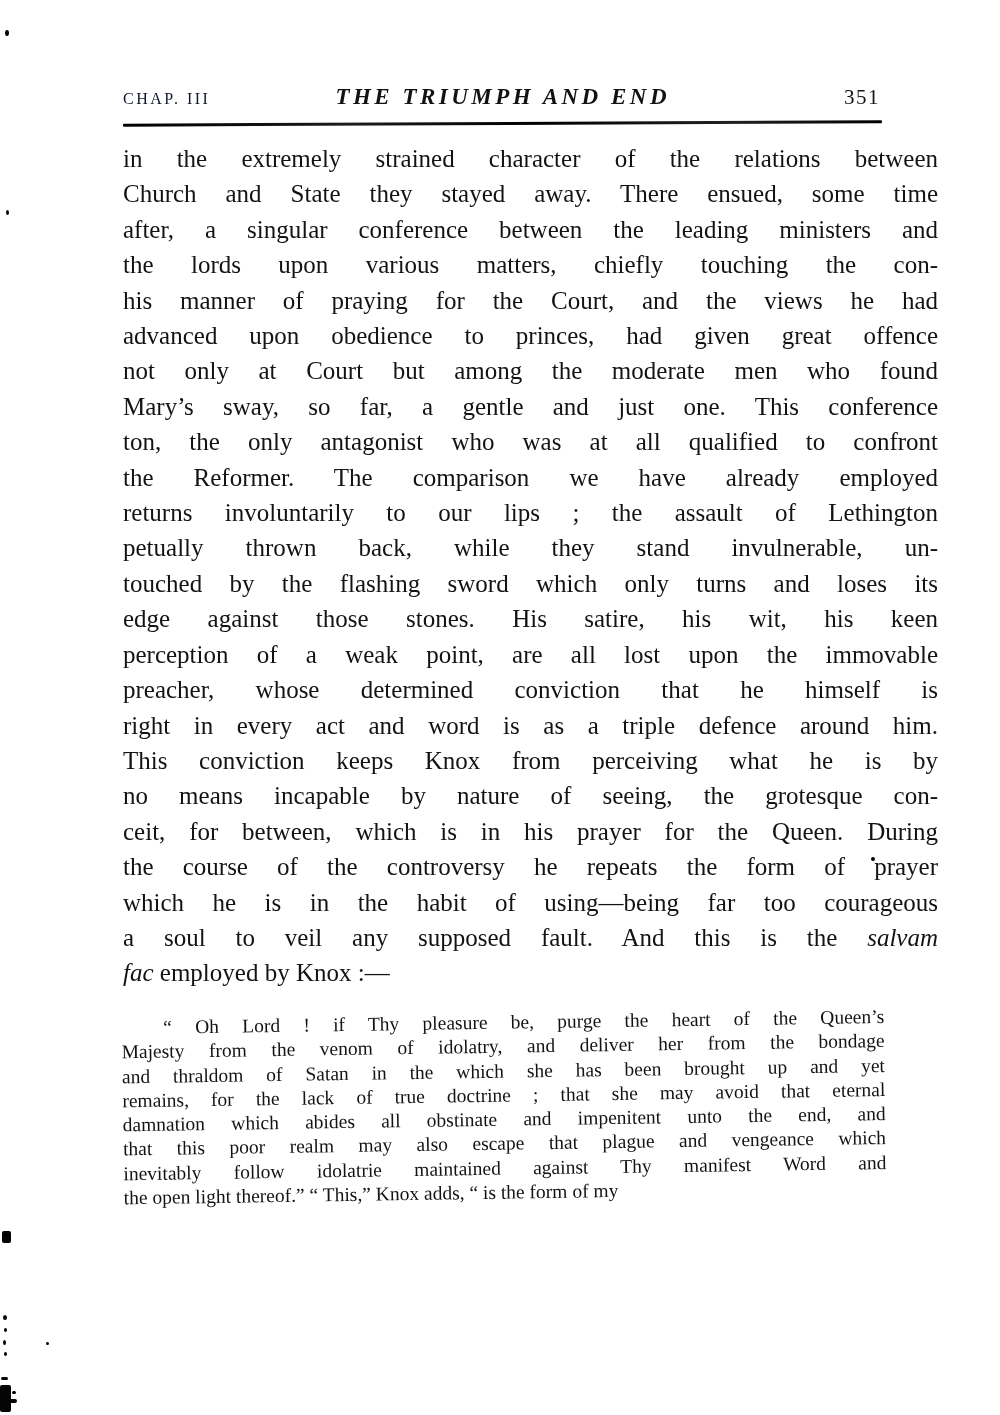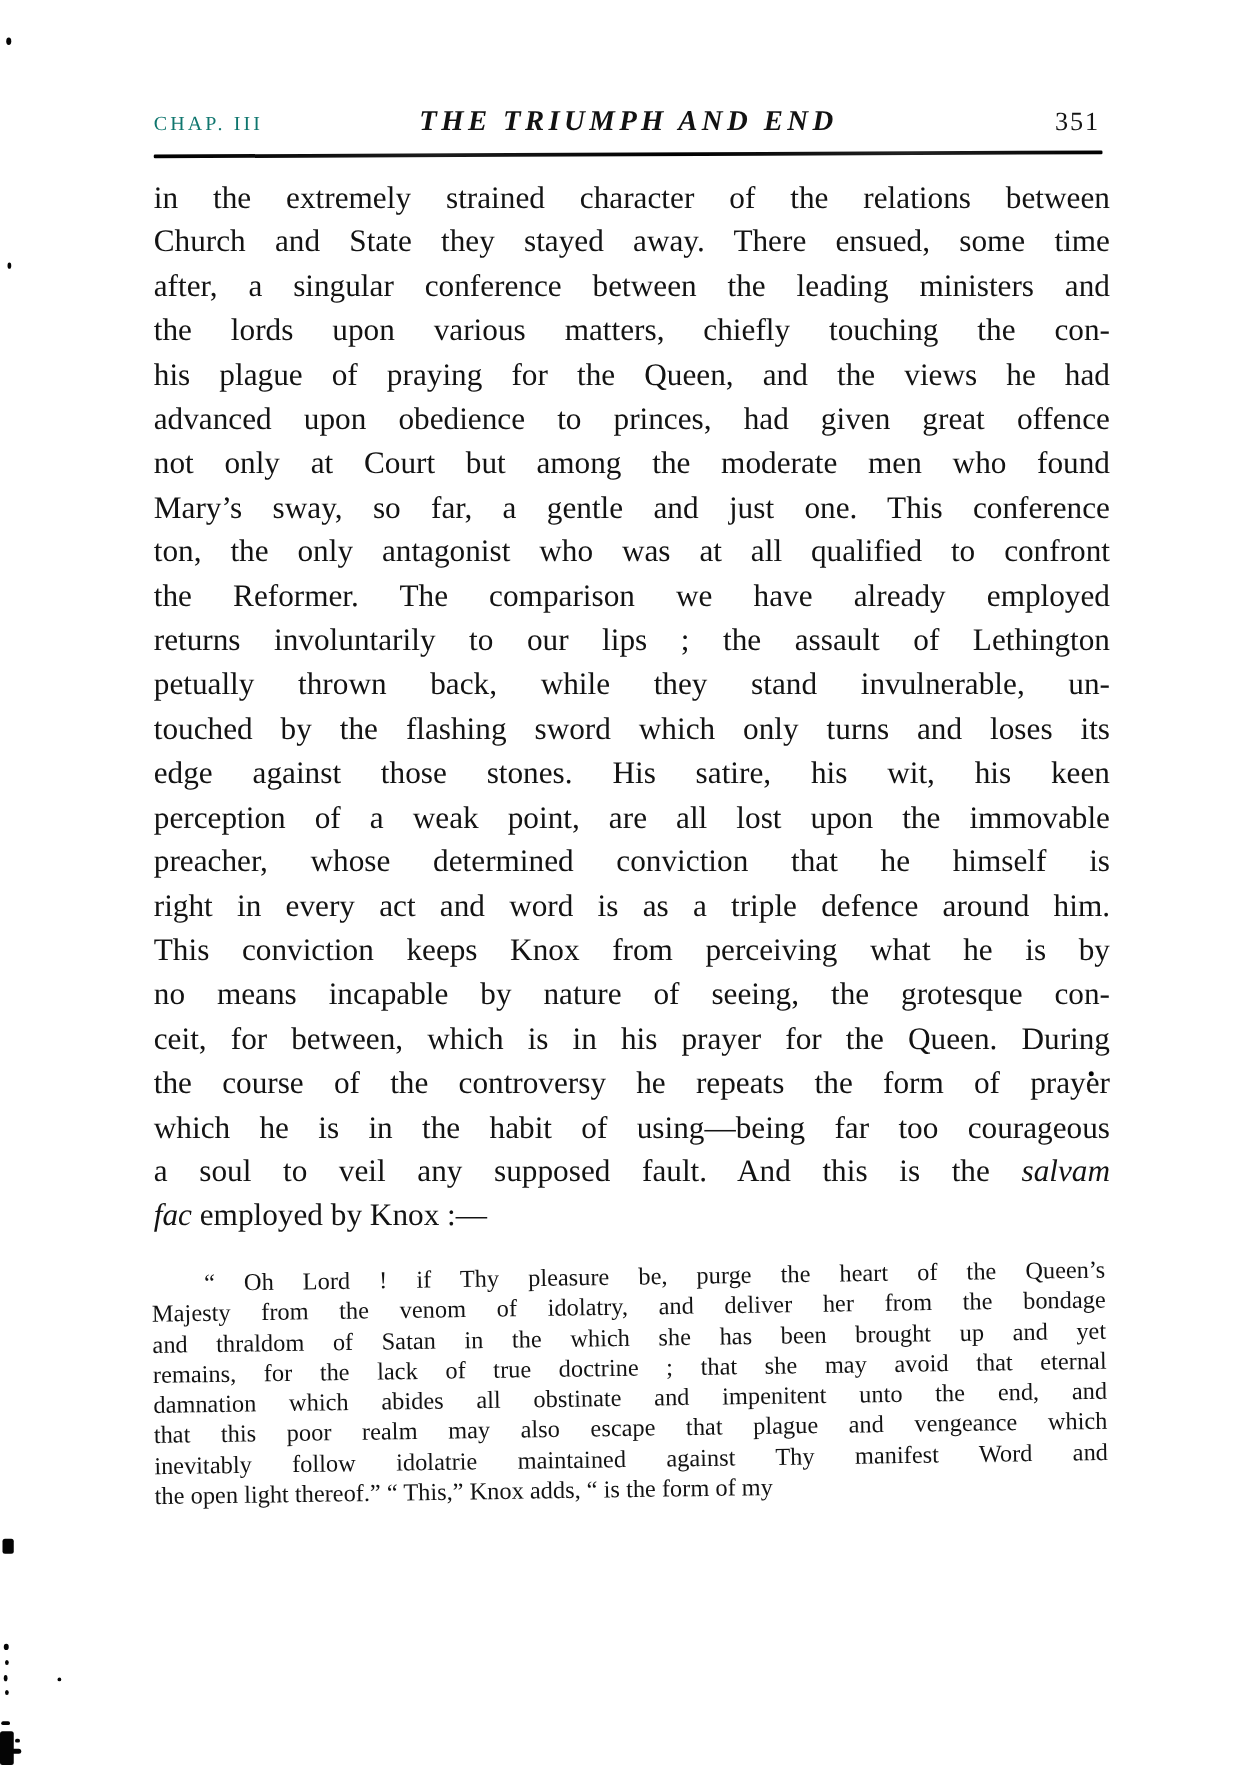--- a/index.html
+++ b/index.html
@@ -12,40 +12,40 @@
     overflow: hidden;
   }
   .page { position: absolute; inset: 0; }
 
   
   .header {
     display: flex; justify-content: space-between; align-items: baseline;
     margin: 84px 120px 0 123px;
   }
   .chapter {
-    font-size: 16px; letter-spacing: 2.5px; color: #0f766e;
+    font-size: 16px; letter-spacing: 2.5px; color: #0f172a;
   }
   .running-title {
     font-style: italic; font-weight: bold;
     font-size: 23px; letter-spacing: 3.5px; color: #121212;
     transform: translateX(-30px);
     margin-left: 11px;
   }
   .pagenum { font-size: 21px; letter-spacing: 1.5px; }
 
   .rule {
     margin: 12px 118px 0 123px; height: 3px;
     background: linear-gradient(90deg, #000 0%, #1c1c1c 30%, #000 55%, #222 80%, #000 100%);
     transform: rotate(-0.25deg);
     border-radius: 1px;
   }
 
   
   .bodytext {
-    margin: 16px 112px 0 123px;
+    margin: 16px 62px 0 123px;
     font-size: 25px; line-height: 35.4px;
     color: #131313;
   }
   .tline { text-align: justify; text-align-last: justify; }
   .tline.last { text-align-last: left; }
   .it { font-style: italic; }
 
   
   .quote {
     margin: 14px 116px 0 121px;
@@ -72,21 +72,21 @@
     <span class="pagenum">351</span>
   </div>
 
   <div class="rule"></div>
 
   <div class="bodytext">
       <div class="tline"><span>in the extremely strained character of the relations between</span></div>
       <div class="tline"><span>Church and State they stayed away.  There ensued, some time</span></div>
       <div class="tline"><span>after, a singular conference between the leading ministers and</span></div>
       <div class="tline"><span>the lords upon various matters, chiefly touching the con-</span></div>
-      <div class="tline"><span>his plague of praying for the Queen, and the views he had</span></div>
+      <div class="tline"><span>his manner of praying for the Court, and the views he had</span></div>
       <div class="tline"><span>advanced upon obedience to princes, had given great offence</span></div>
       <div class="tline"><span>not only at Court but among the moderate men who found</span></div>
       <div class="tline"><span>Mary’s sway, so far, a gentle and just one.  This conference</span></div>
       <div class="tline"><span>ton, the only antagonist who was at all qualified to confront</span></div>
       <div class="tline"><span>the Reformer.  The comparison we have already employed</span></div>
       <div class="tline"><span>returns involuntarily to our lips ; the assault of Lethington</span></div>
       <div class="tline"><span>petually thrown back, while they stand invulnerable, un-</span></div>
       <div class="tline"><span>touched by the flashing sword which only turns and loses its</span></div>
       <div class="tline"><span>edge against those stones.  His satire, his wit, his keen</span></div>
       <div class="tline"><span>perception of a weak point, are all lost upon the immovable</span></div>

